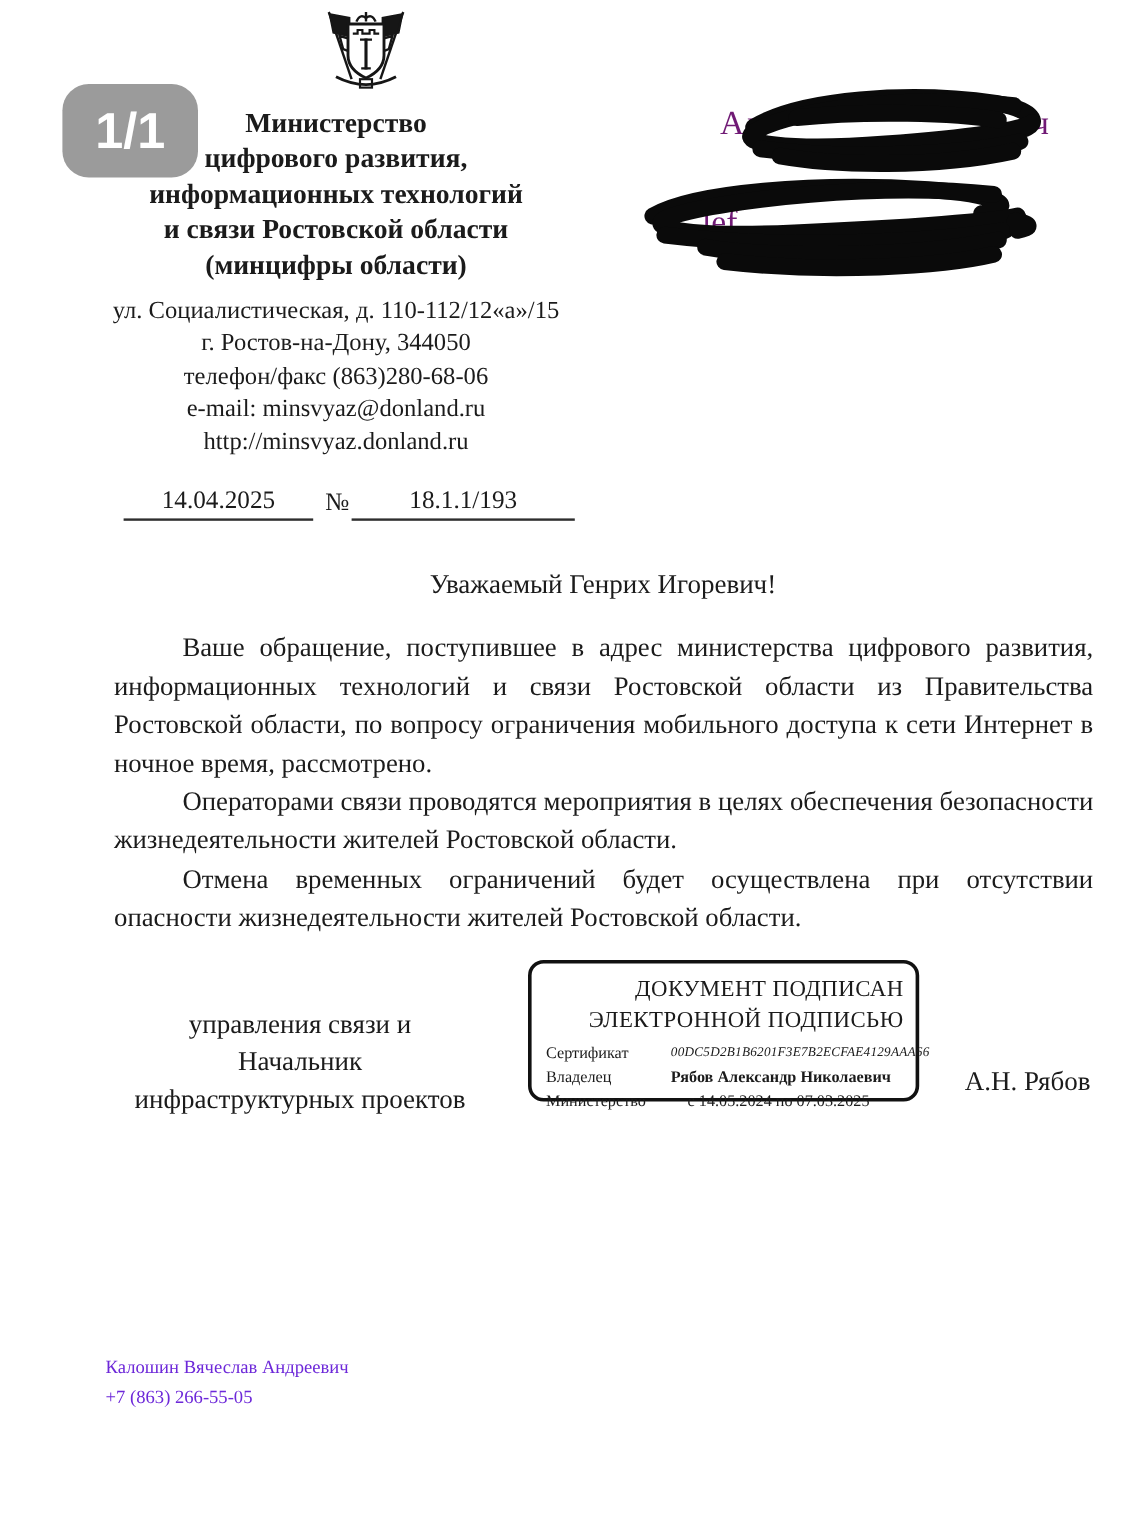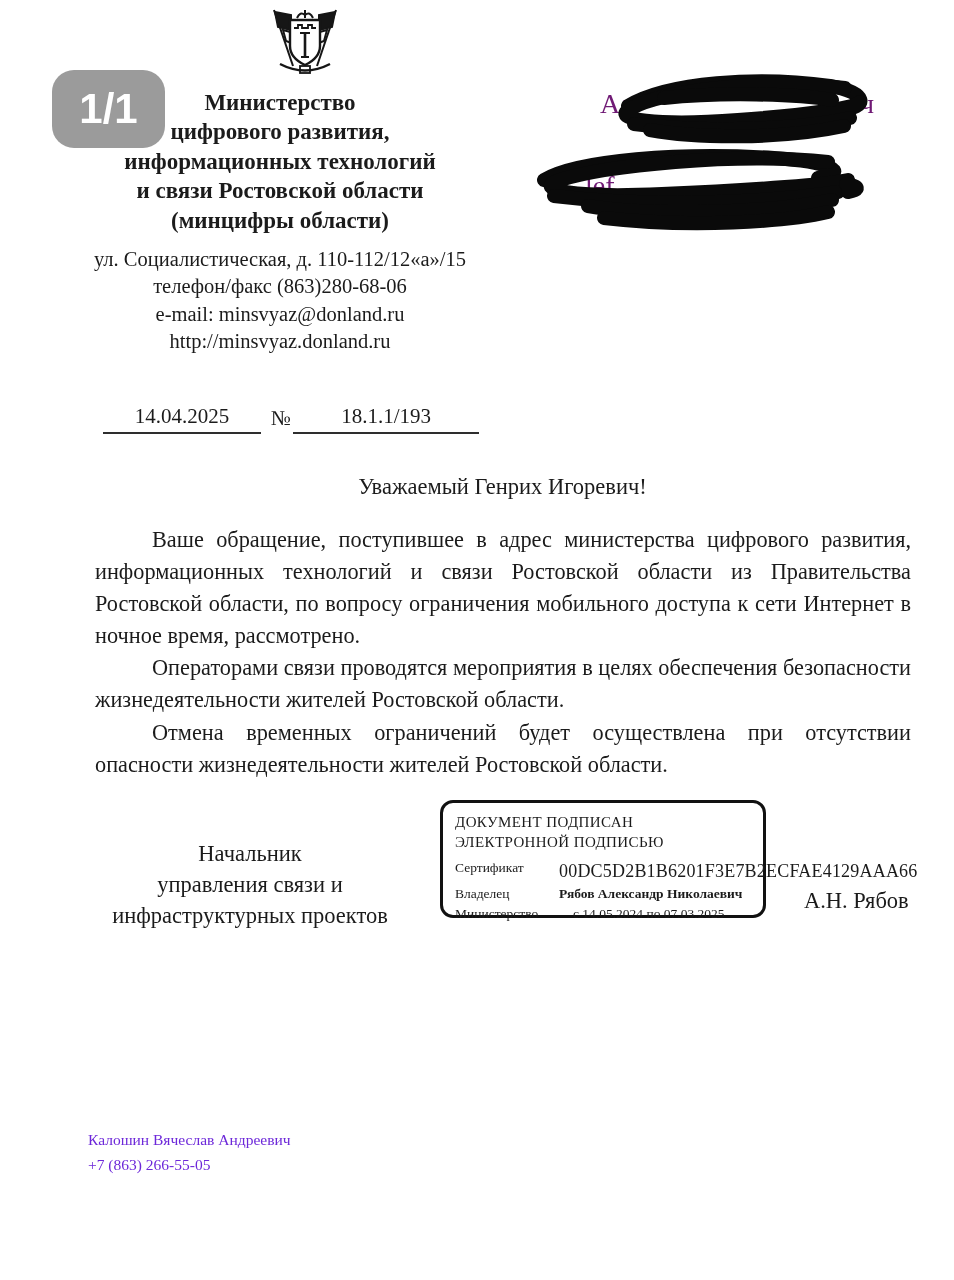--- a/index.html
+++ b/index.html
@@ -64,25 +64,25 @@
   }
   .sign-name{
     position:absolute;left:804px;top:888px;width:130px;
     font-size:22.5px;
   }
   .stamp{
     position:absolute;left:440px;top:800px;width:326px;height:118px;
     border:3px solid #111;border-radius:13px;
     box-sizing:border-box;padding:9px 10px 6px 12px;
   }
-  .stamp-title{text-align:left;font-size:15px;line-height:1.35;letter-spacing:.4px;}
+  .stamp-title{text-align:right;font-size:19px;line-height:1.35;letter-spacing:.4px;}
   .stamp-rows{margin-top:7px;font-size:13.5px;}
   .stamp-row{display:flex;margin:4px 0;}
   .stamp-label{width:104px;flex:0 0 104px;}
-  .stamp-val-cert{font-size:18px;letter-spacing:.2px;padding-top:1px;}
+  .stamp-val-cert{font-size:11px;letter-spacing:.2px;padding-top:1px;font-style:italic;}
   .stamp-val-owner{font-weight:bold;}
   .stamp-val-valid{padding-left:14px;}
   
   .footer{
     position:absolute;left:88px;top:1128px;
     font-size:15.5px;line-height:1.6;color:#6d28d9;
   }
   .nosel{user-select:none;}
 </style>
 </head>
@@ -124,20 +124,21 @@
   <div class="ministry">
     <div>Министерство</div>
     <div>цифрового развития,</div>
     <div>информационных технологий</div>
     <div>и связи Ростовской области</div>
     <div>(минцифры области)</div>
   </div>
 
   <div class="address">
     <div>ул. Социалистическая, д. 110-112/12«а»/15</div>
+    <div>г. Ростов-на-Дону, 344050</div>
     <div>телефон/факс (863)280-68-06</div>
     <div>e-mail: minsvyaz@donland.ru</div>
     <div>http://minsvyaz.donland.ru</div>
   </div>
 
   <div class="scribble-a">
     <span class="frag" style="left:2px;top:16px;">Ал</span>
     <span class="frag" style="left:262px;top:16px;">ч</span>
     <svg width="290" height="80" viewBox="0 0 290 80" fill="none" stroke="#0a0a0a" stroke-width="14" stroke-linecap="round" stroke-linejoin="round">
       <path d="M30 34 C70 10 160 4 232 14 C268 20 274 36 240 38"></path>
@@ -169,22 +170,22 @@
 
   <div class="salutation">Уважаемый Генрих Игоревич!</div>
 
   <div class="body-text">
     <p>Ваше обращение, поступившее в адрес министерства цифрового развития, информационных технологий и связи Ростовской области из Правительства Ростовской области, по вопросу ограничения мобильного доступа к сети Интернет в ночное время, рассмотрено.</p>
     <p>Операторами связи проводятся мероприятия в целях обеспечения безопасности жизнедеятельности жителей Ростовской области.</p>
     <p>Отмена временных ограничений будет осуществлена при отсутствии опасности жизнедеятельности жителей Ростовской области.</p>
   </div>
 
   <div class="sign-position">
+    <div>управления связи и</div>
     <div>Начальник</div>
-    <div>управления связи и</div>
     <div>инфраструктурных проектов</div>
   </div>
 
   <div class="stamp">
     <div class="stamp-title">
       <div>ДОКУМЕНТ ПОДПИСАН</div>
       <div>ЭЛЕКТРОННОЙ ПОДПИСЬЮ</div>
     </div>
     <div class="stamp-rows">
       <div class="stamp-row">

